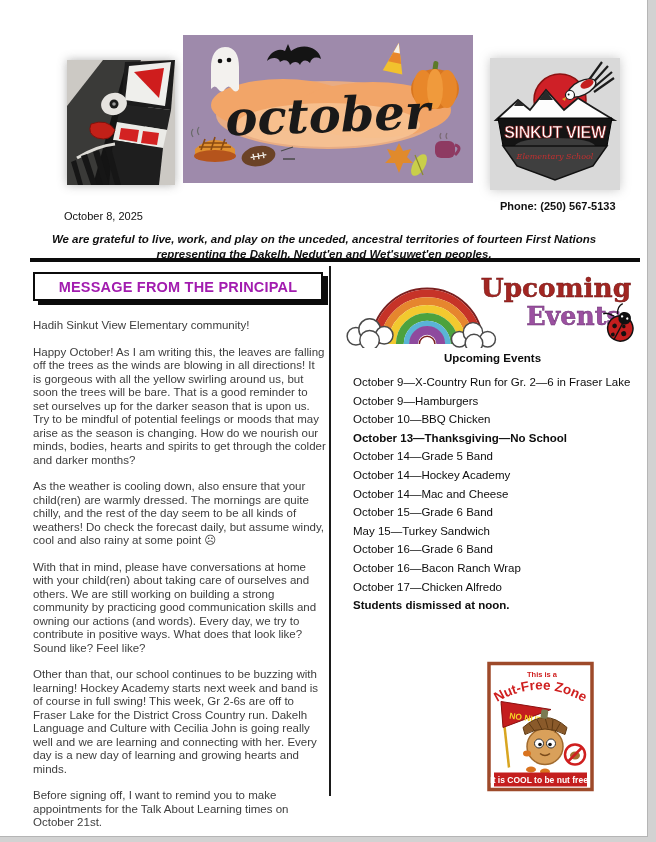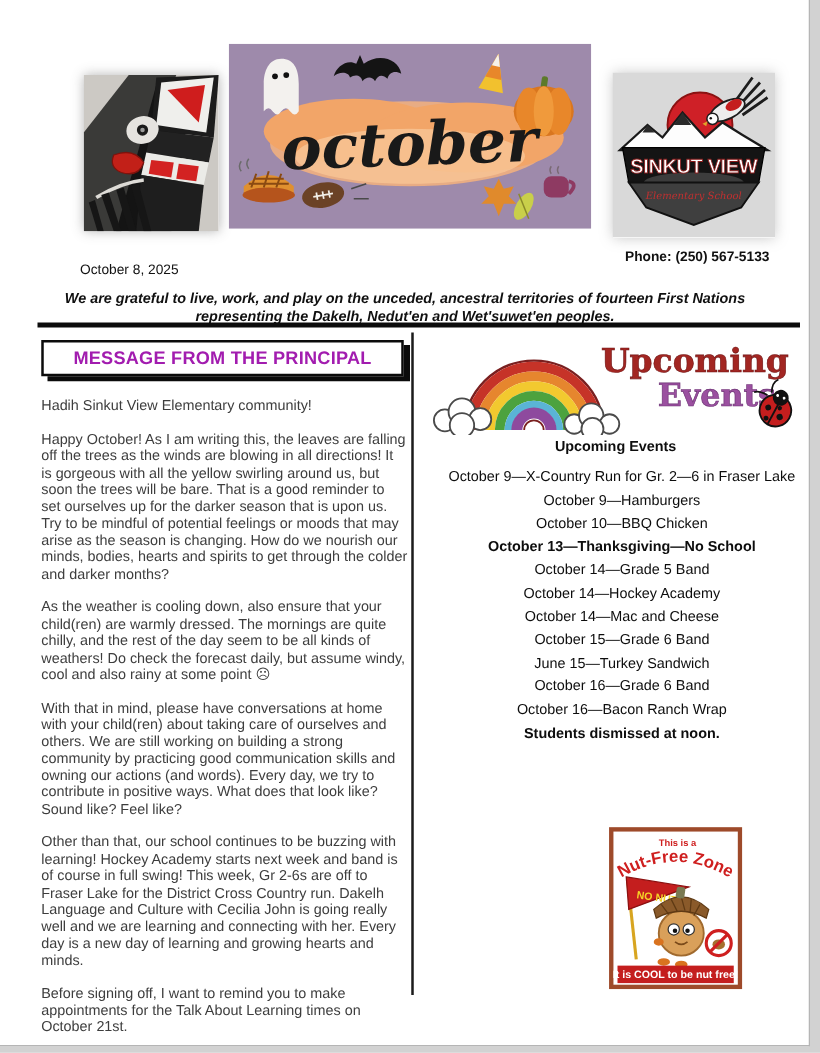--- a/index.html
+++ b/index.html
@@ -19,21 +19,21 @@
   
   .left-col{left:33px;top:272px;width:293px;}
   .section-box{border:2.5px solid #0b0b0b;box-shadow:5px 4px 0 0 #0b0b0b;background:#fff;text-align:center;font-size:14.5px;font-weight:bold;letter-spacing:.2px;color:#a21caf;padding:5px 2px 4px 2px;margin:0 3px 18px 0;}
   .msg{font-size:11.5px;line-height:13.5px;color:#3d3d3d;}
   .para{margin:0 0 13px 0;}
   .para:last-child{margin-bottom:0;}
   .divider{left:329px;top:266px;width:2px;height:530px;background:#1b1b1b;}
   .right-col{left:343px;top:268px;width:299px;}
   .events-heading{text-align:center;font-size:11.5px;font-weight:bold;color:#0d0d0d;margin-top:4px;}
   .events-list{margin:9px 0 0 10px;}
-  .event{font-size:11.5px;line-height:18.6px;color:#0d0d0d;white-space:nowrap;text-align:center;}
+  .event{font-size:11.5px;line-height:18.6px;color:#0d0d0d;white-space:nowrap;}
   .event.bold{font-weight:bold;}
   .nutfree{left:487px;top:661px;width:107px;height:131px;}
   svg{display:block;}
 </style>
 </head>
 <body>
 
 <div class="stage">
   <div class="page">
 
@@ -195,23 +195,24 @@
       <div class="events-heading">Upcoming Events</div>
       <div class="events-list">
           <div class="event">October 9—X-Country Run for Gr. 2—6 in Fraser Lake</div>
           <div class="event">October 9—Hamburgers</div>
           <div class="event">October 10—BBQ Chicken</div>
           <div class="event bold">October 13—Thanksgiving—No School</div>
           <div class="event">October 14—Grade 5 Band</div>
           <div class="event">October 14—Hockey Academy</div>
           <div class="event">October 14—Mac and Cheese</div>
           <div class="event">October 15—Grade 6 Band</div>
-          <div class="event">June 15—Turkey Sandwich</div>
+          <div class="event">May 15—Turkey Sandwich</div>
           <div class="event">October 16—Grade 6 Band</div>
           <div class="event">October 16—Bacon Ranch Wrap</div>
+          <div class="event">October 17—Chicken Alfredo</div>
           <div class="event bold">Students dismissed at noon.</div>
         </div>
     </div>
 
     <svg class="abs nutfree" viewBox="0 0 107 130">
       <rect x="2" y="2" width="103" height="126" fill="#ffffff" stroke="#9e4a2a" stroke-width="3.5"></rect>
       <text x="55" y="15" text-anchor="middle" font-size="7.5" font-weight="bold" fill="#cf1f1f" font-family="Liberation Sans, sans-serif">This is a</text>
       <path id="nfarc" d="M8 42 Q53 14 99 42" fill="none"></path>
       <text font-size="13.5" font-weight="bold" fill="#cf1f1f" font-family="Liberation Sans, sans-serif">
         <textPath href="#nfarc" startOffset="50%" text-anchor="middle">Nut-Free Zone</textPath>

